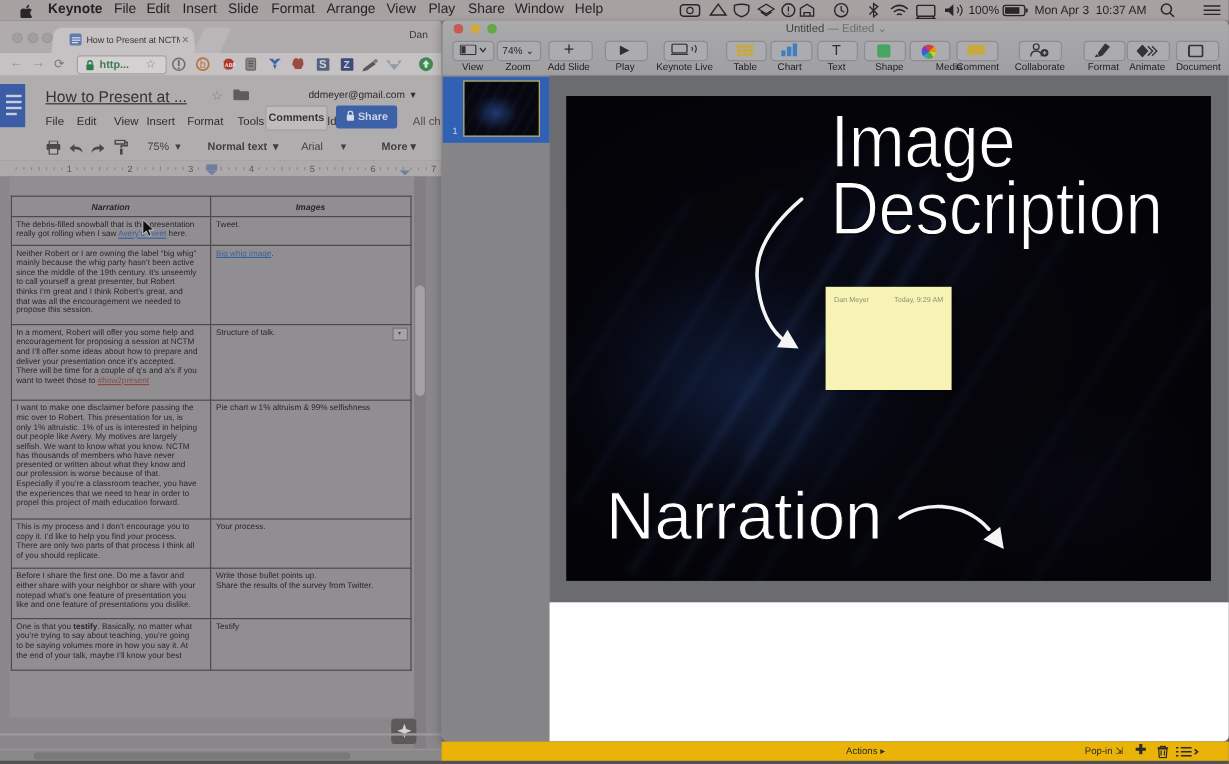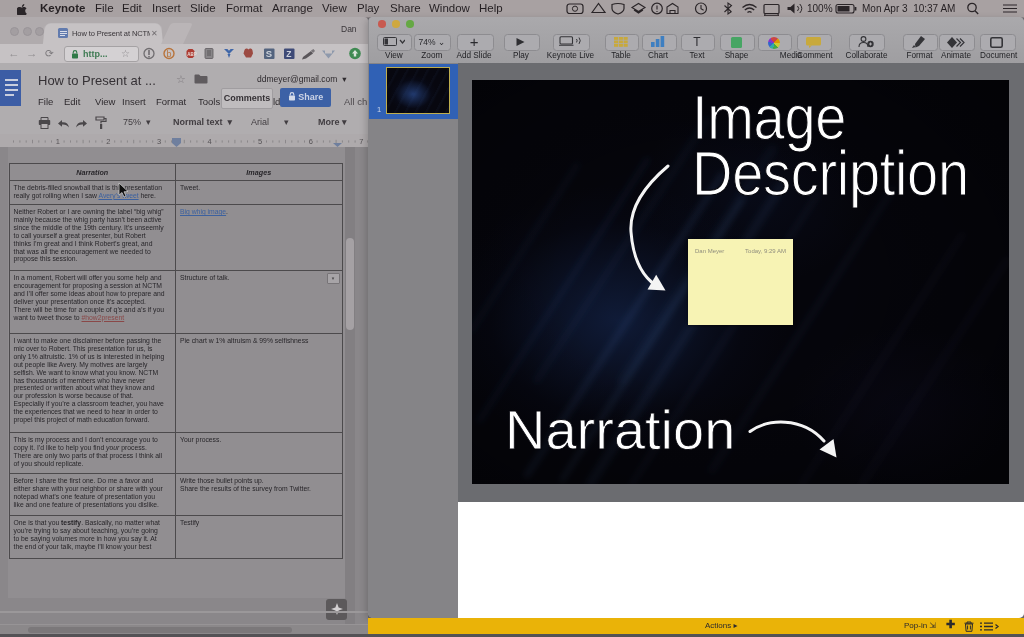--- a/index.html
+++ b/index.html
@@ -120,21 +120,21 @@
   </div>
 
   <div class="abs" style="left:0;top:46px;width:368px;height:71px;background:#b0adaf;">
 
     <div class="abs" style="left:0;top:7px;width:21px;height:36px;background:#3c5da5;">
       <div class="abs" style="left:5px;top:9px;width:13px;height:2px;background:#c8cede;"></div>
       <div class="abs" style="left:5px;top:14px;width:13px;height:2px;background:#c8cede;"></div>
       <div class="abs" style="left:5px;top:19px;width:13px;height:2px;background:#c8cede;"></div>
       <div class="abs" style="left:5px;top:24px;width:9px;height:2px;background:#c8cede;"></div>
     </div>
-    <div class="abs" style="left:38px;top:10px;font-size:13px;color:#353135;">How to Present at ...</div>
+    <div class="abs" style="left:38px;top:10px;font-size:13px;color:#353135;text-decoration:underline;">How to Present at ...</div>
     <div class="abs" style="left:176px;top:10px;font-size:11px;color:#817d80;">☆</div>
     <svg class="abs" style="left:194px;top:10px;" width="14" height="11" viewBox="0 0 14 11">
         <path d="M0.5 2.5 a1 1 0 0 1 1 -1 h3.5 l1.5 1.5 h6 a1 1 0 0 1 1 1 v5.5 a1 1 0 0 1 -1 1 h-11 a1 1 0 0 1 -1 -1 Z" fill="#5f5b5e"></path>
       </svg>
     <div class="abs" style="left:257px;top:11px;font-size:8.5px;color:#2e2a2e;">ddmeyer@gmail.com&nbsp; ▾</div>
 
     <div class="abs" style="left:0;top:30px;width:368px;height:20px;font-size:9.5px;color:#2e2a2e;">
       <span class="abs" style="left:38px;top:3px;">File</span>
       <span class="abs" style="left:64px;top:3px;">Edit</span>
       <span class="abs" style="left:95px;top:3px;">View</span>
@@ -315,20 +315,21 @@
     <div class="abs" style="left:28px;top:480px;width:264px;height:6px;background:#7b787a;border-radius:3px;"></div>
   </div>
 </div>
 
 <div class="abs" id="keynote" style="left:368px;top:17px;width:656px;height:601px;background:#a3a2a5;border-radius:5px 5px 5px 5px;overflow:hidden;box-shadow:-2px 2px 7px rgba(0,0,0,0.18);">
 
   <div class="abs" style="left:0;top:0;width:656px;height:46px;background:linear-gradient(#aaa9ac,#9f9ea1);border-bottom:1px solid #7d7c7f;border-left:1px solid #8e8d90;">
     <div class="abs" style="left:9px;top:3px;width:7.5px;height:7.5px;border-radius:50%;background:#c85a50;"></div>
     <div class="abs" style="left:23px;top:3px;width:7.5px;height:7.5px;border-radius:50%;background:#cfa83f;"></div>
     <div class="abs" style="left:37px;top:3px;width:7.5px;height:7.5px;border-radius:50%;background:#65a844;"></div>
+    <div class="abs" style="left:0;top:1px;width:656px;text-align:center;font-size:9.5px;color:#403f42;">Untitled <span style="color:#6c6b6e;">— Edited ⌄</span></div>
     <div id="kntoolbar" class="abs" style="left:0;top:0;width:656px;height:46px;">
       <style>
         .knb{position:absolute;top:16.5px;height:15px;background:#acabaf;border:0.5px solid #8d8c90;border-radius:3.5px;}
         .knl{position:absolute;top:33.5px;font-size:8.2px;color:#222226;text-align:center;}
       </style>
       <div class="knb" style="left:8.4px;width:33px;"></div>
       <svg class="abs" style="left:14px;top:20px;" width="22" height="9" viewBox="0 0 22 9">
           <rect x="0.5" y="0.5" width="13" height="8" rx="1" fill="none" stroke="#343438" stroke-width="1"></rect>
           <rect x="1.5" y="1.5" width="3.5" height="6" fill="#343438"></rect>
           <path d="M17 3 l2.5 3 2.5 -3" fill="none" stroke="#343438" stroke-width="1.2"></path>
@@ -372,21 +373,21 @@
           <rect x="0" y="6" width="3.6" height="5" fill="#3e7fc1"></rect>
           <rect x="4.8" y="3" width="3.6" height="8" fill="#3e7fc1"></rect>
           <rect x="9.6" y="0" width="3.6" height="11" fill="#3e7fc1"></rect>
         </svg>
       <div class="knl" style="left:272.5px;width:33px;">Chart</div>
       <div class="knb" style="left:312px;width:32px;"></div>
       <div class="abs" style="left:312px;top:18px;width:32px;text-align:center;font-size:12px;color:#2e2e32;">T</div>
       <div class="knl" style="left:312px;width:32px;">Text</div>
       <div class="knb" style="left:351px;width:33px;"></div>
       <div class="abs" style="left:361.5px;top:20px;width:11px;height:11px;background:#47a564;border-radius:1.5px;"></div>
-      <div class="knl" style="left:351px;width:33px;">Shape</div>
+      <div class="knl" style="left:351px;width:33px;text-align:right;">Shape</div>
       <div class="knb" style="left:389px;width:32px;"></div>
       <div class="abs" style="left:399px;top:19.5px;width:12px;height:12px;border-radius:50%;background:conic-gradient(#c44 0 12%,#d90 12% 25%,#cc3 25% 38%,#4a4 38% 52%,#3aa 52% 64%,#36c 64% 78%,#83c 78% 90%,#c44 90%);"></div>
       <div class="knl" style="left:406px;width:32px;">Media</div>
       <div class="knb" style="left:428px;width:33px;"></div>
       <svg class="abs" style="left:437px;top:20px;" width="15" height="11" viewBox="0 0 15 11">
           <rect x="0" y="0" width="15" height="8.5" rx="1.5" fill="#c8a93c"></rect>
           <path d="M3 8.5 l0 2.5 3 -2.5 Z" fill="#c8a93c"></path>
         </svg>
       <div class="knl" style="left:428px;width:33px;">Comment</div>
       <div class="knb" style="left:480px;width:34px;"></div>

